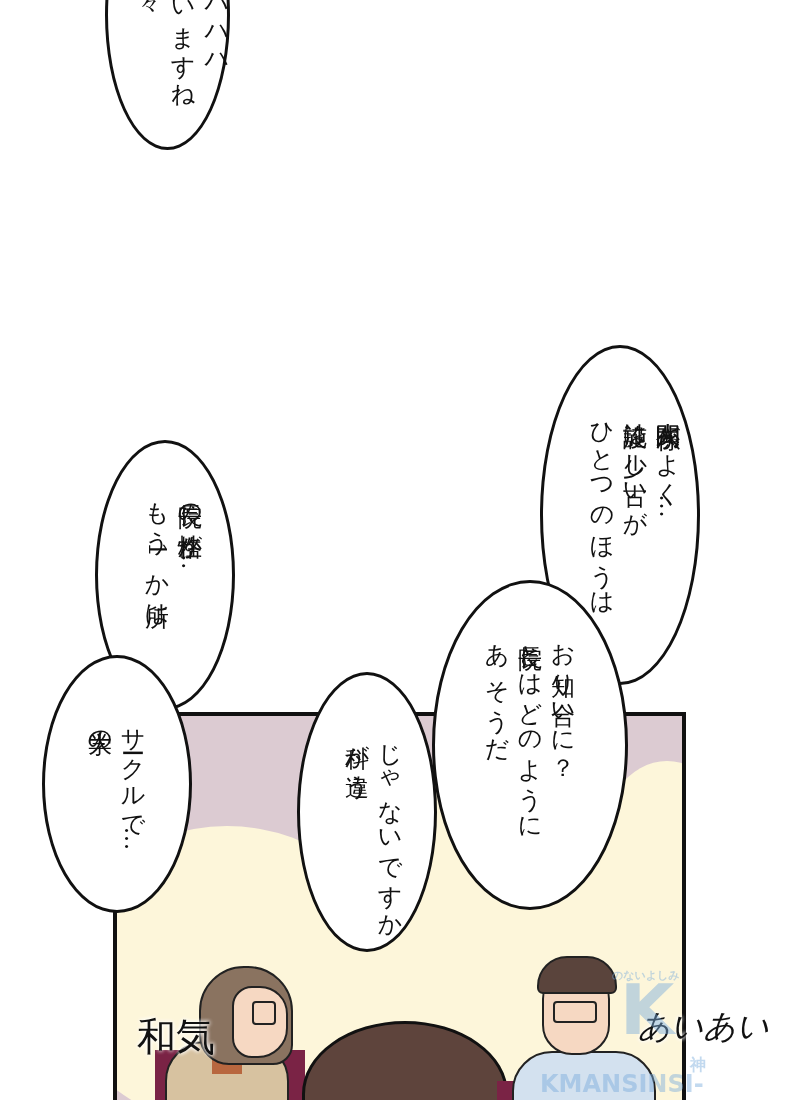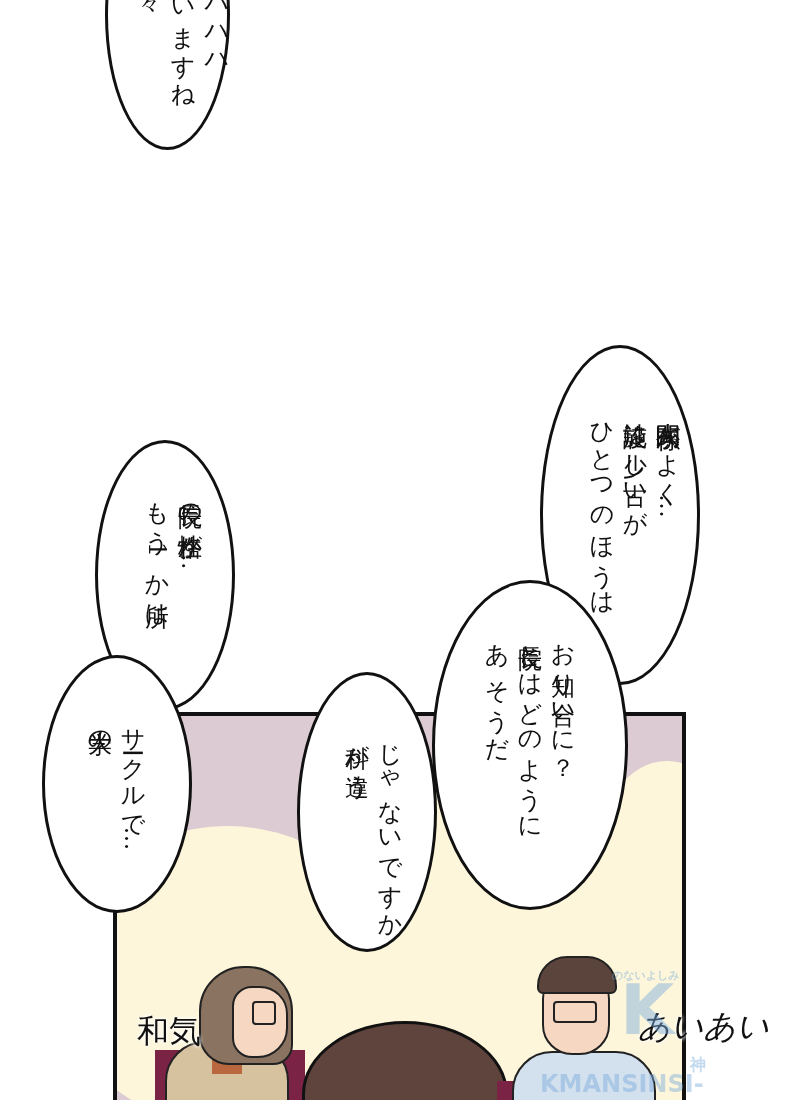--- a/index.html
+++ b/index.html
@@ -3,21 +3,21 @@
 <meta charset="utf-8">
 <style>
   html, body { margin:0; padding:0; }
   body { width:800px; height:1100px; background:#ffffff; position:relative; overflow:hidden;
          font-family: "DejaVu Serif", "Liberation Serif", serif; }
   .abs { position:absolute; }
   .panel { left:113px; top:712px; width:573px; height:400px; border:4px solid #111; background:#dccbd2; overflow:hidden; box-sizing:border-box; }
   .cloud { position:absolute; background:#fdf6da; border-radius:50%; }
   .bubble { position:absolute; background:#fff; border:3px solid #111; border-radius:50%; box-sizing:border-box; }
   .vtext { position:absolute; writing-mode:vertical-rl; font-size:24px; line-height:33px; color:#111; letter-spacing:1px; white-space:pre; }
-  .label { position:absolute; font-family:"DejaVu Sans", sans-serif; font-size:32px; color:#111; text-shadow:0 0 4px #fff, 0 0 4px #fff; }
+  .label { position:absolute; font-family:"DejaVu Sans", sans-serif; font-size:39px; color:#111; text-shadow:0 0 4px #fff, 0 0 4px #fff; }
   .wm { position:absolute; font-family:"DejaVu Sans", sans-serif; font-weight:bold; color:rgba(120,170,220,0.45); }
 </style>
 </head>
 <body>
 
 <div class="bubble" style="left:105px; top:-120px; width:125px; height:270px;"></div>
 <div class="vtext" style="left:132px; top:-18px; font-family:'DejaVu Sans', sans-serif; font-size:24px; line-height:34px;">ハハハ
 いますね
 々</div>
 

